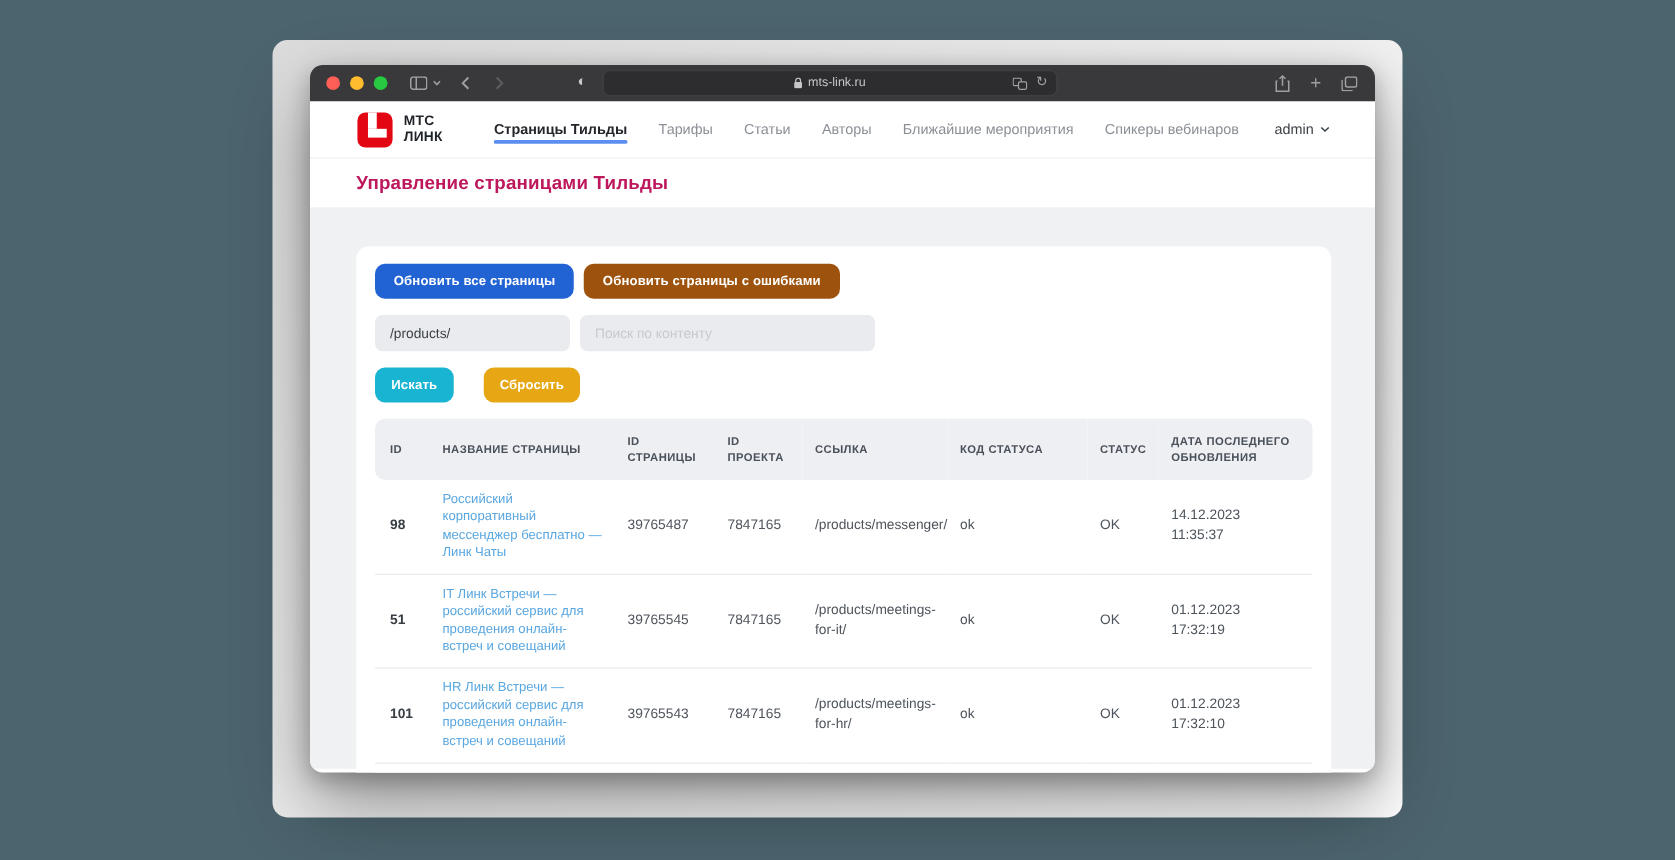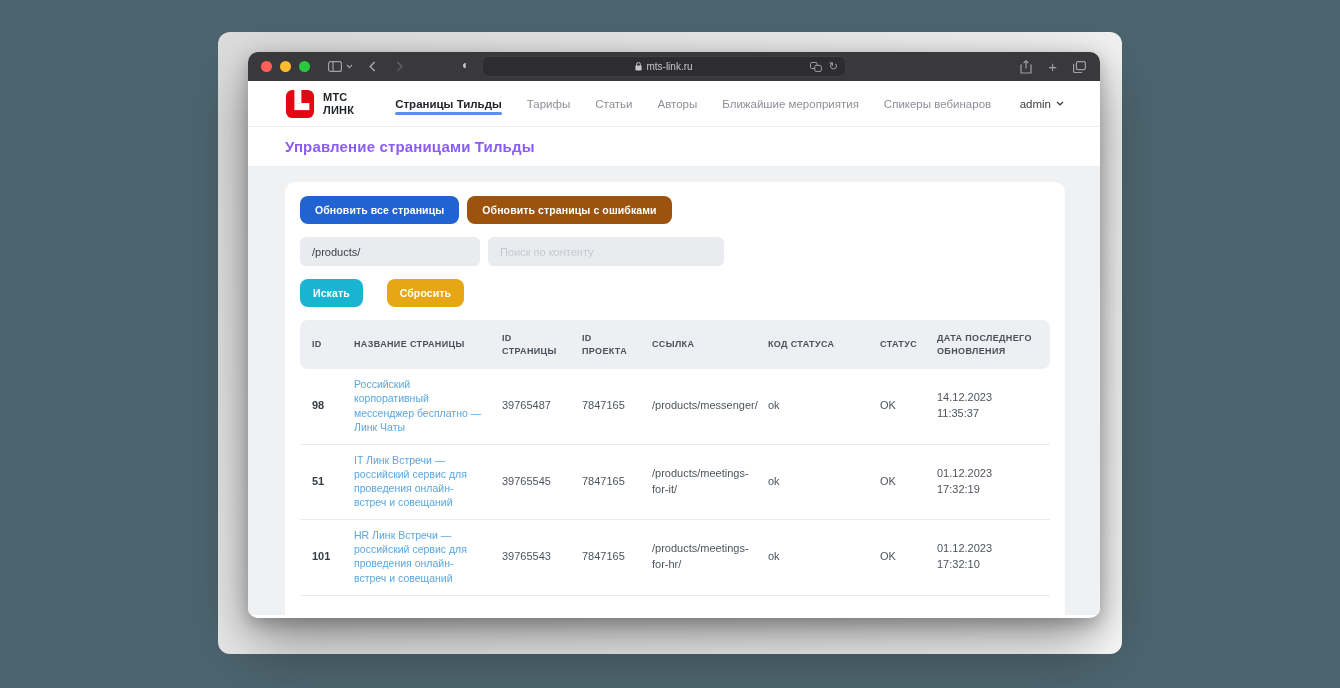--- a/index.html
+++ b/index.html
@@ -59,36 +59,36 @@
     margin-left:25px; cursor:default; white-space:nowrap;
   }
   .nav-item.active { color:#23262b; font-weight:bold; }
   .nav-item.active::after {
     content:''; position:absolute; left:0; right:0; bottom:3px; height:2.5px;
     border-radius:2px; background:var(--underline,#5c8df0);
   }
   .user-menu { margin-left:auto; display:flex; align-items:center; gap:5px; font-size:11.5px; color:#3c4147; }
   
   .title-bar { height:40px; display:flex; align-items:center; padding-left:37px; background:#fff; border-bottom:1px solid #eceef0; }
-  .page-title { font-size:15px; font-weight:bold; color:#8b5cf6; letter-spacing:.01em; }
-  
-  .page-body { background:#f0f1f3; height:448px; padding:15px 0 0 37px; }
+  .page-title { font-size:15px; font-weight:bold; color:#be185d; letter-spacing:.01em; }
+  
+  .page-body { background:#f0f1f3; height:448px; padding:30px 0 0 37px; }
   .card { width:780px; background:#fff; border-radius:10px; padding:14px 15px 20px 15px; }
   .btn {
     display:inline-block; border:none; color:#fff; font-size:10.5px; font-weight:bold;
     border-radius:8px; padding:8px 15px; cursor:pointer; font-family:inherit; letter-spacing:.01em;
   }
   .btn-row { display:flex; gap:8px; }
   .inputs-row { display:flex; gap:8px; margin-top:13px; }
   .filter-input {
     border:none; background:#e9ebee; border-radius:6px; height:29px; font-size:11px;
     color:#3a3f46; padding:0 12px; font-family:inherit; outline:none;
   }
   .filter-input::placeholder { color:#c6cad0; }
-  .input-path { width:180px; }
+  .input-path { width:156px; }
   .input-content { width:236px; }
   .search-row { display:flex; gap:24px; margin-top:13px; }
   
   table { border-collapse:separate; border-spacing:0; margin-top:13px; width:750px; table-layout:fixed; }
   th {
     background:#edeff2; font-size:9px; font-weight:bold; color:#4b515a; text-align:left;
     padding:12px 10px; line-height:1.4; letter-spacing:.04em; vertical-align:middle;
   }
   th:first-child { border-radius:8px 0 0 8px; padding-left:12px; }
   th:last-child { border-radius:0 8px 8px 0; }

